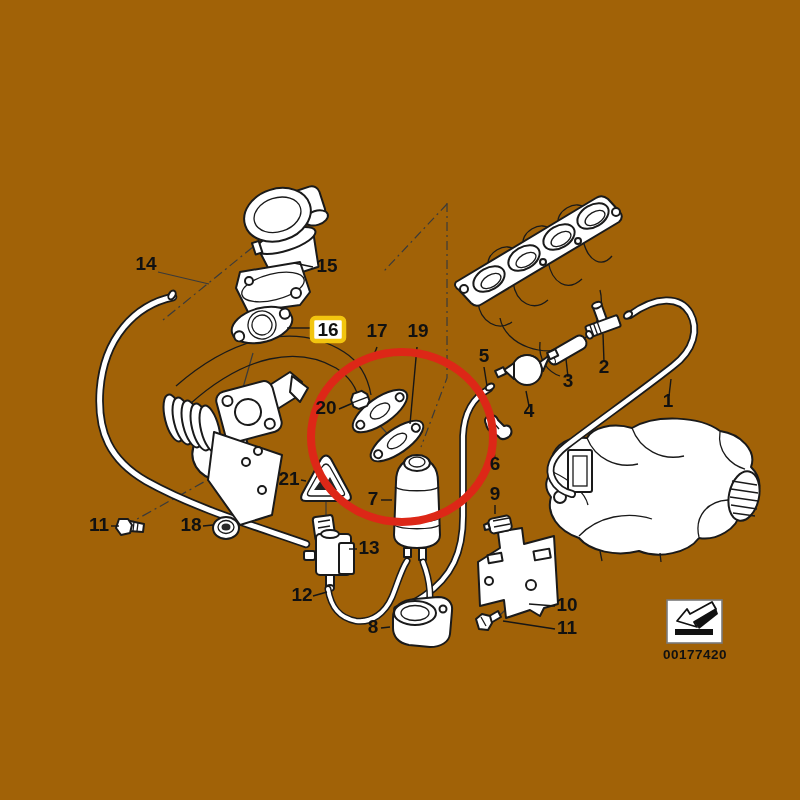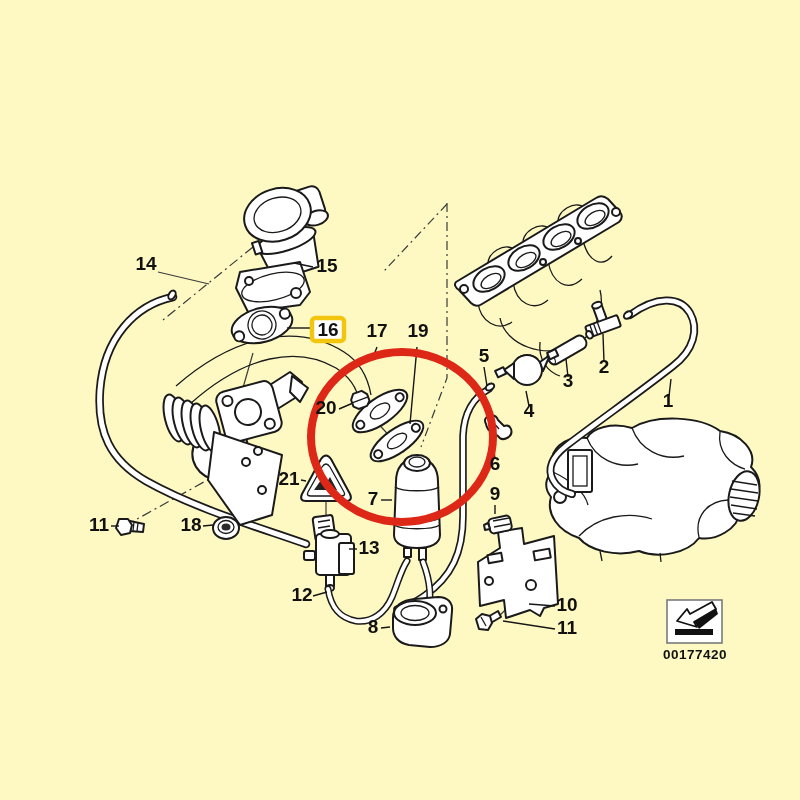--- a/index.html
+++ b/index.html
@@ -1,16 +1,16 @@
 <!DOCTYPE html>
 <html><head>
 <meta charset="utf-8">
 <style>
   html,body{margin:0;padding:0;background:#ffffff;width:800px;height:800px;overflow:hidden;}
-  #stage{width:800px;height:800px;position:relative;background:#fef9c3;}
+  #stage{width:800px;height:800px;position:relative;background:#a16207;}
   svg{display:block;}
   .lbl{font:bold 19px "Liberation Sans","DejaVu Sans",sans-serif;fill:#111;cursor:pointer;}
   .stampnum{font:600 13.5px "Liberation Sans","DejaVu Sans",sans-serif;fill:#111;letter-spacing:.5px;}
   .part{stroke:#1a1a1a;stroke-width:2;fill:#ffffff;stroke-linejoin:round;stroke-linecap:round;}
   .thin{stroke:#1a1a1a;stroke-width:1.3;fill:none;}
   .ldr{stroke:#161616;stroke-width:1.4;fill:none;}
   .cons{stroke:#3a3a3a;stroke-width:1.2;fill:none;}
   .tubeO{stroke:#1a1a1a;fill:none;stroke-linecap:round;}
   .tubeI{stroke:#ffffff;fill:none;stroke-linecap:round;}
 </style>

